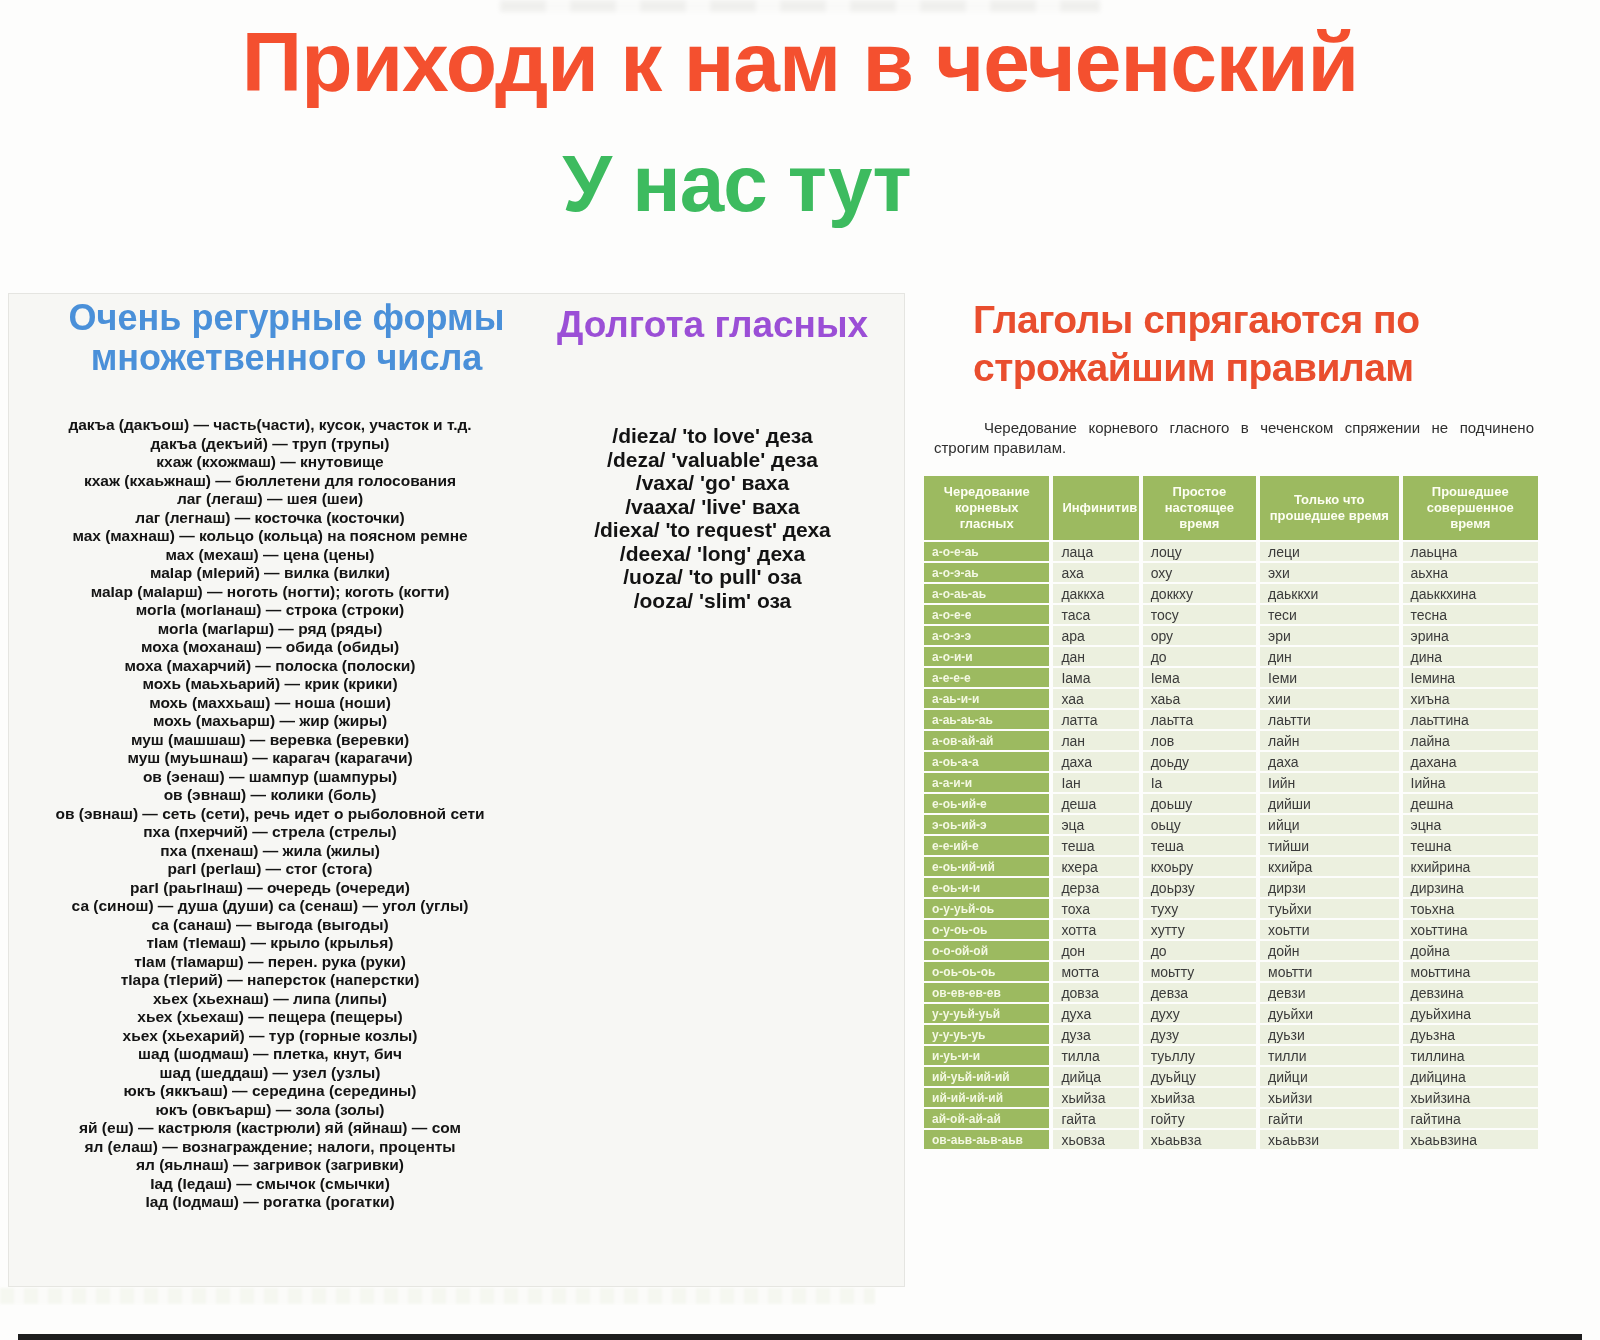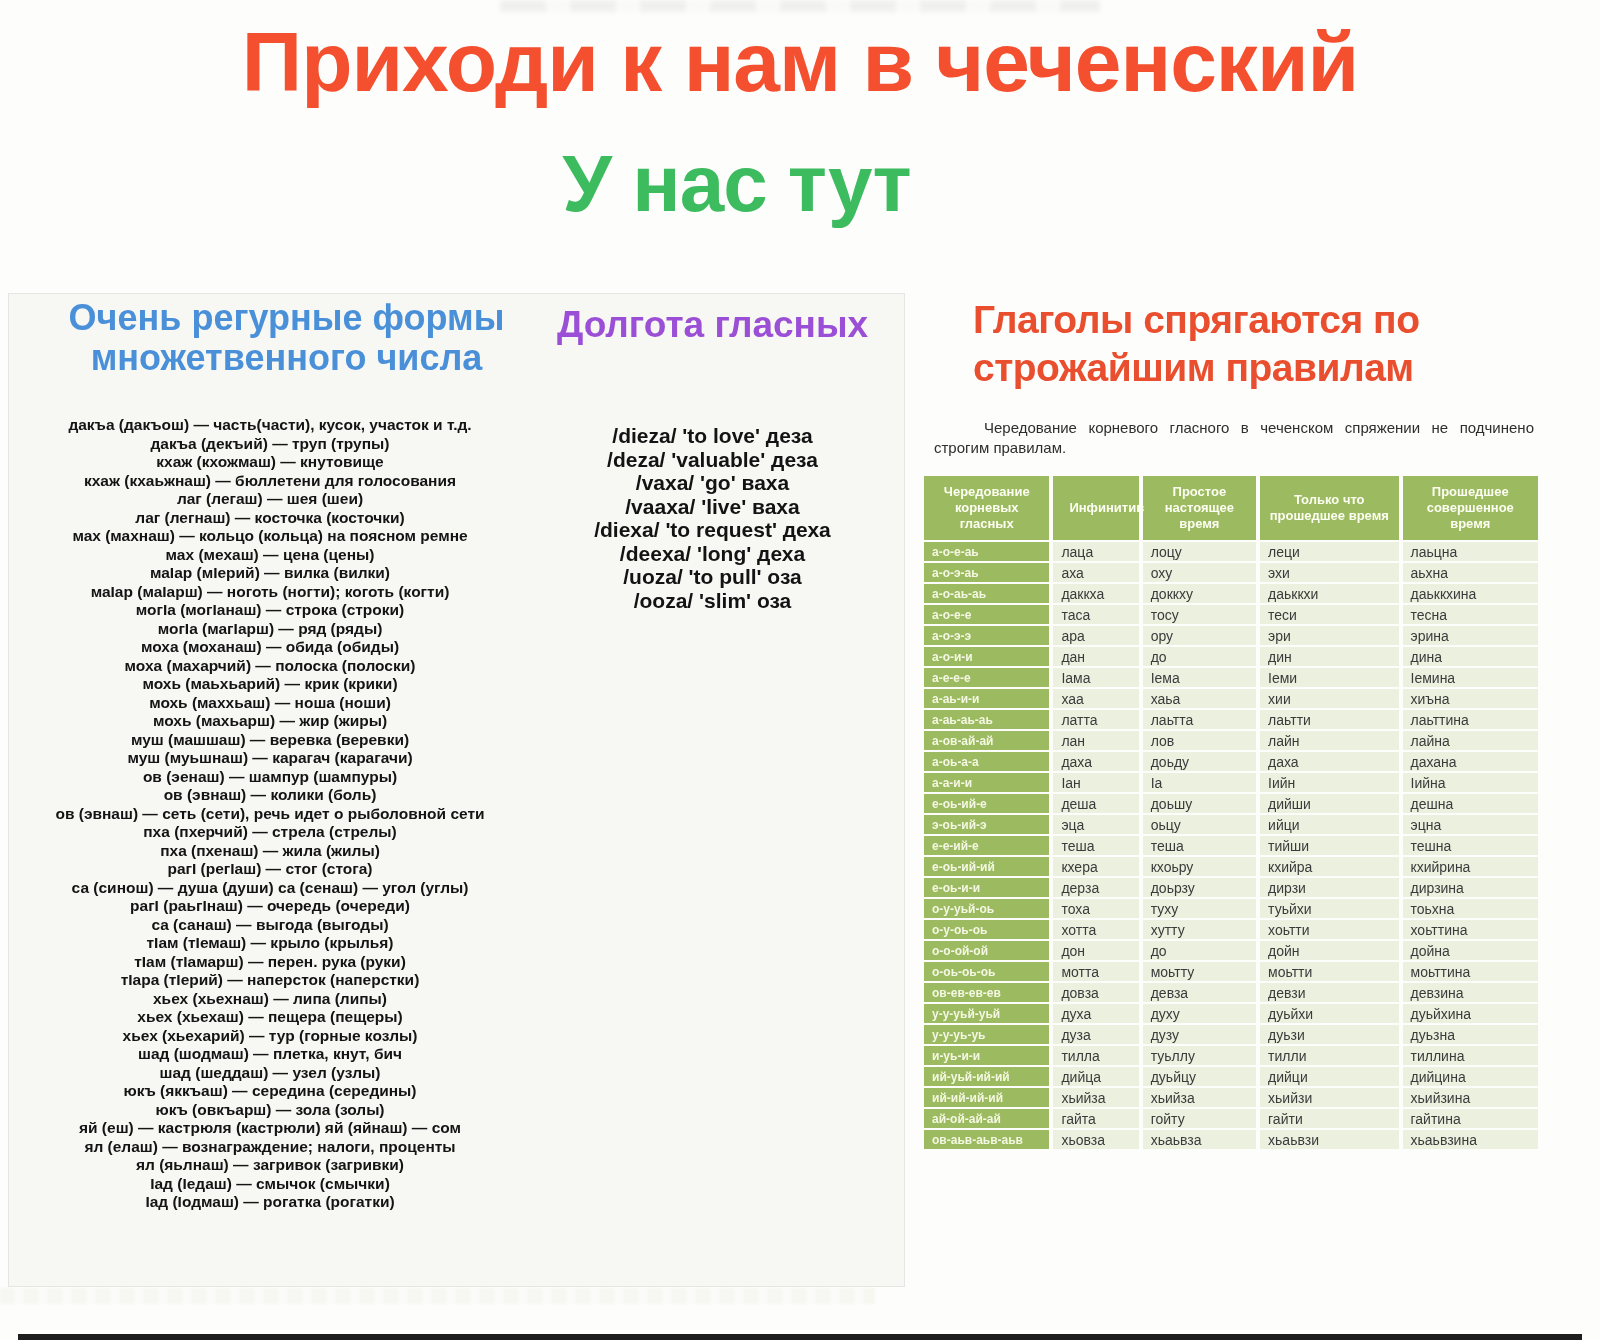--- a/index.html
+++ b/index.html
@@ -77,21 +77,21 @@
   .verbs-table{
     margin-top:10px;
     border-collapse:separate;border-spacing:4px 2px;
     table-layout:fixed;width:622px;
   }
   .verbs-table th{
     background:var(--table-green);color:#fdfef2;
     font-size:13px;line-height:16px;font-weight:bold;
     height:60px;padding:2px 6px;vertical-align:middle;text-align:center;
   }
-  .verbs-table th.th-inf{text-align:left;padding-left:16px;}
+  .verbs-table th.th-inf{text-align:left;padding-left:9px;}
   .verbs-table td{
     height:17px;padding:1px 8px;vertical-align:middle;
     font-size:14px;color:#3b3b3b;text-align:left;white-space:nowrap;overflow:hidden;
   }
   .verbs-table td.lbl{
     background:var(--table-green);color:#f4f8e3;
     font-size:12px;font-weight:bold;
   }
   .verbs-table td.dat{background:var(--table-row-bg);}
 </style>
@@ -128,22 +128,22 @@
         <div class="plural-item">мохь (маххьаш) — ноша (ноши)</div>
         <div class="plural-item">мохь (махьарш) — жир (жиры)</div>
         <div class="plural-item">муш (машшаш) — веревка (веревки)</div>
         <div class="plural-item">муш (муьшнаш) — карагач (карагачи)</div>
         <div class="plural-item">ов (эенаш) — шампур (шампуры)</div>
         <div class="plural-item">ов (эвнаш) — колики (боль)</div>
         <div class="plural-item">ов (эвнаш) — сеть (сети), речь идет о рыболовной сети</div>
         <div class="plural-item">пха (пхерчий) — стрела (стрелы)</div>
         <div class="plural-item">пха (пхенаш) — жила (жилы)</div>
         <div class="plural-item">рагІ (регІаш) — стог (стога)</div>
+        <div class="plural-item">рагІ (раьгІнаш) — очередь (очереди)</div>
         <div class="plural-item">са (синош) — душа (души) са (сенаш) — угол (углы)</div>
-        <div class="plural-item">рагІ (раьгІнаш) — очередь (очереди)</div>
         <div class="plural-item">са (санаш) — выгода (выгоды)</div>
         <div class="plural-item">тІам (тІемаш) — крыло (крылья)</div>
         <div class="plural-item">тІам (тІамарш) — перен. рука (руки)</div>
         <div class="plural-item">тІара (тІерий) — наперсток (наперстки)</div>
         <div class="plural-item">хьех (хьехнаш) — липа (липы)</div>
         <div class="plural-item">хьех (хьехаш) — пещера (пещеры)</div>
         <div class="plural-item">хьех (хьехарий) — тур (горные козлы)</div>
         <div class="plural-item">шад (шодмаш) — плетка, кнут, бич</div>
         <div class="plural-item">шад (шеддаш) — узел (узлы)</div>
         <div class="plural-item">юкъ (яккъаш) — середина (середины)</div>

